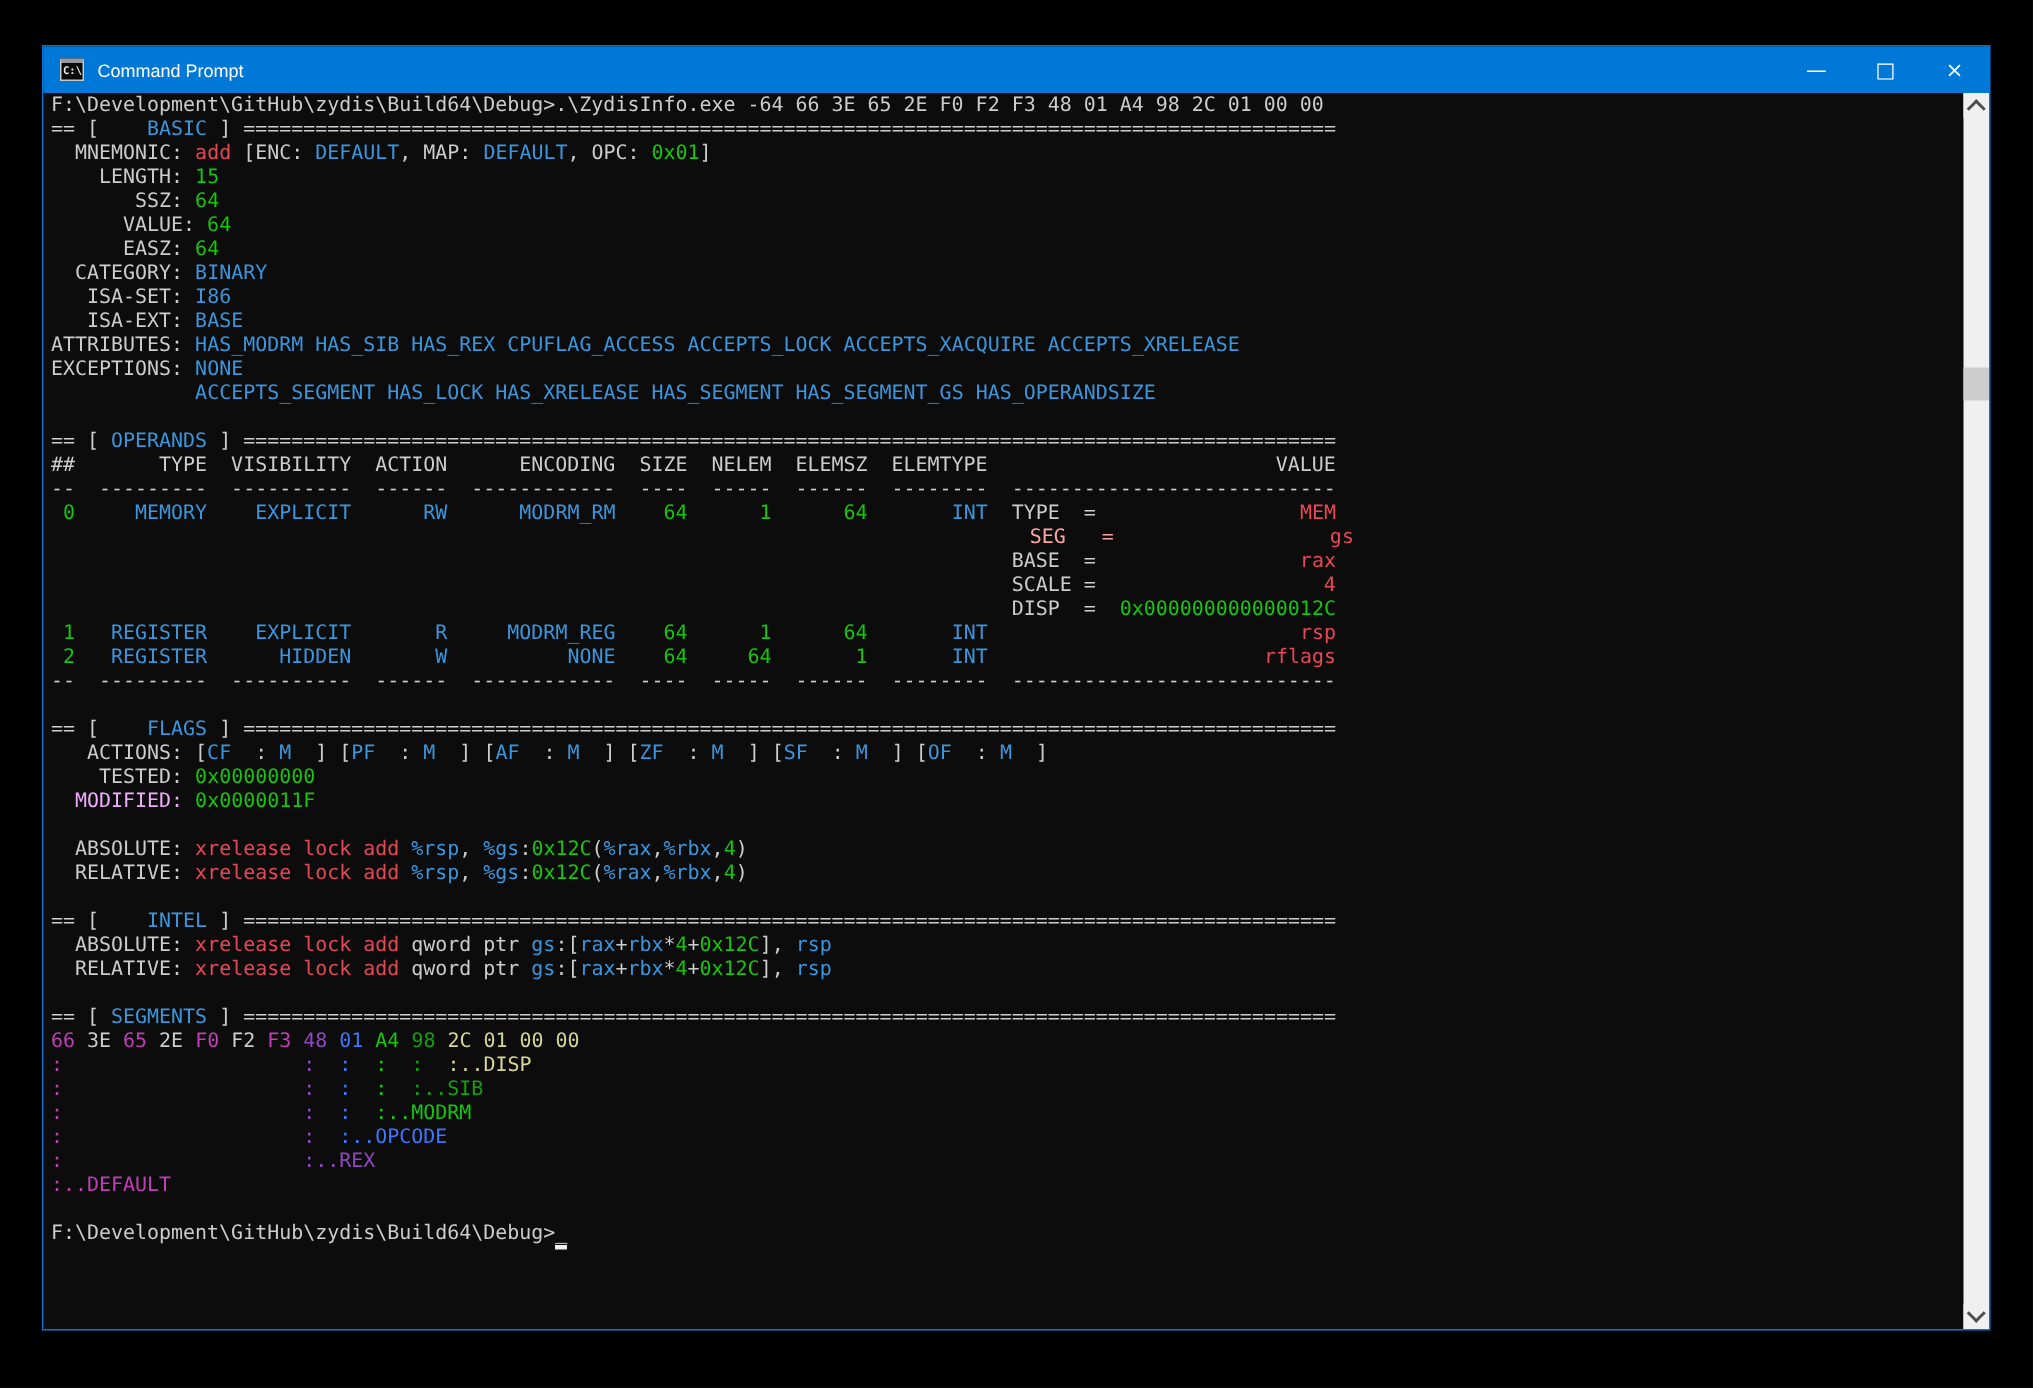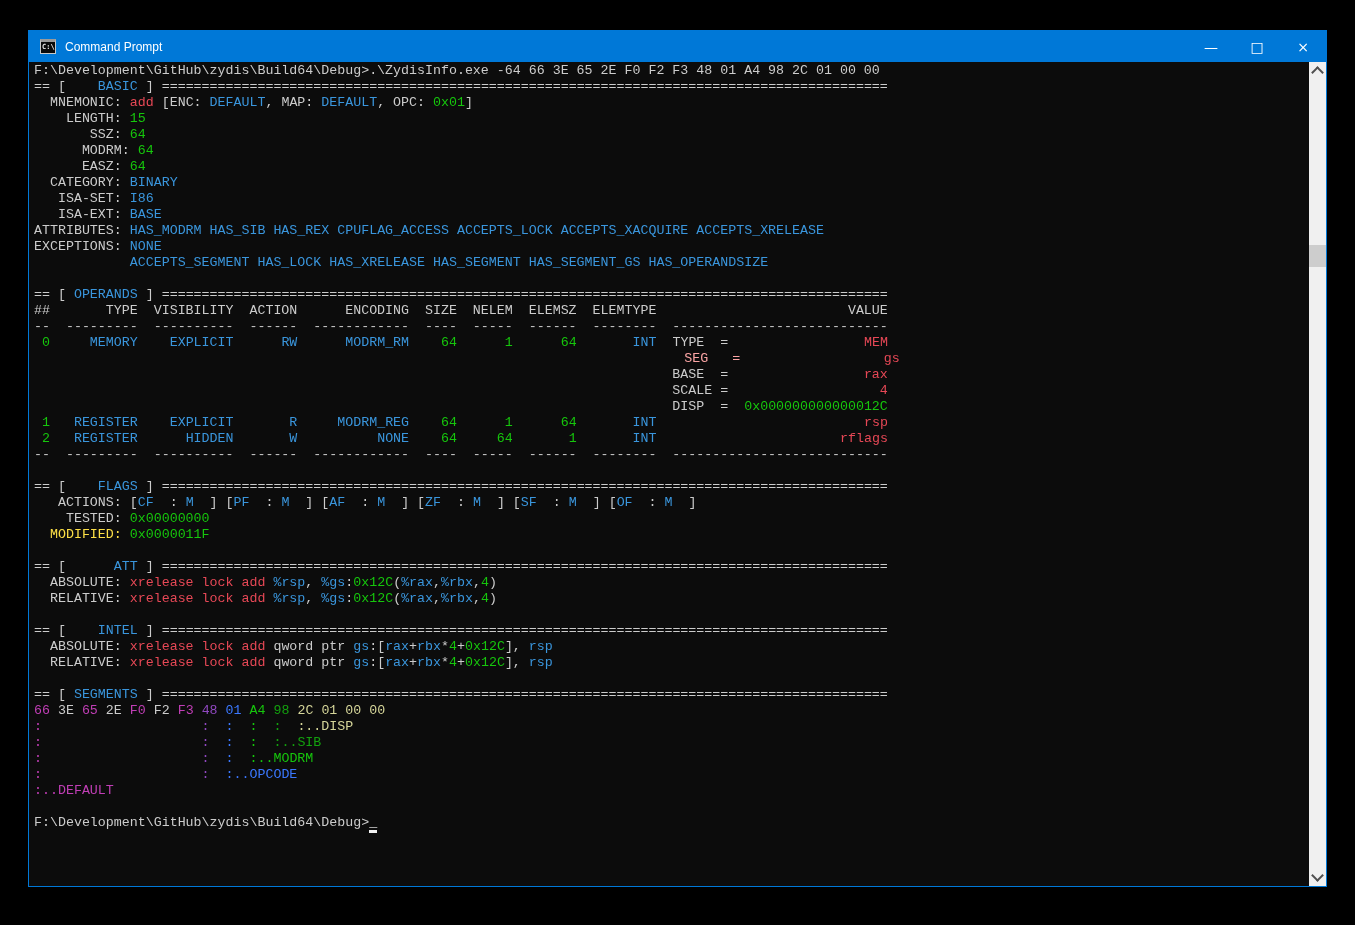--- a/index.html
+++ b/index.html
@@ -30,21 +30,21 @@
     width:46px;height:31px;background:transparent;border:none;margin:0;padding:0;
     color:#ffffff;display:flex;align-items:center;justify-content:center;
     font:14px "DejaVu Sans",sans-serif;cursor:default;
   }
   .ctrl .glyph{pointer-events:none;}
   .console{position:absolute;top:31px;left:0;right:0;bottom:0;background:#0C0C0C;}
   .terminal{
     position:absolute;top:1px;left:5px;right:17px;bottom:0;
     font:13.3px/16px "DejaVu Sans Mono",monospace;color:#CCCCCC;
   }
-  .tline{height:16px;white-space:pre;font-family:Liberation Mono, monospace;}
+  .tline{height:16px;white-space:pre;}
   .tline span{white-space:pre;}
   .cursor{color:transparent;border-bottom:3px solid #F2F2F2;}
   .scrollbar{
     position:absolute;top:0;right:0;bottom:0;width:17px;background:#F0F0F0;
   }
   .sb-btn{position:absolute;left:0;width:17px;height:17px;display:flex;align-items:center;justify-content:center;background:#F0F0F0;}
   .sb-up{top:0;}
   .sb-down{bottom:0;}
   .chev{width:7px;height:7px;border-left:2px solid #4f4f4f;border-top:2px solid #4f4f4f;}
   .chev-up{transform:rotate(45deg) ;margin-top:4px;}
@@ -74,21 +74,21 @@
         </button>
     </div>
   </div>
   <div class="console">
     <div class="terminal">
         <div class="tline"><span style="color: rgb(204, 204, 204);">F:\Development\GitHub\zydis\Build64\Debug&gt;.\ZydisInfo.exe -64 66 3E 65 2E F0 F2 F3 48 01 A4 98 2C 01 00 00</span></div>
         <div class="tline"><span style="color: rgb(204, 204, 204);">== [</span><span style="color: rgb(58, 150, 221);">    BASIC</span><span style="color: rgb(204, 204, 204);"> ] </span><span style="color: rgb(204, 204, 204);">===========================================================================================</span></div>
         <div class="tline"><span style="color: rgb(204, 204, 204);">  MNEMONIC: </span><span style="color: rgb(231, 72, 86);">add</span><span style="color: rgb(204, 204, 204);"> [ENC: </span><span style="color: rgb(58, 150, 221);">DEFAULT</span><span style="color: rgb(204, 204, 204);">, MAP: </span><span style="color: rgb(58, 150, 221);">DEFAULT</span><span style="color: rgb(204, 204, 204);">, OPC: </span><span style="color: rgb(22, 198, 12);">0x01</span><span style="color: rgb(204, 204, 204);">]</span></div>
         <div class="tline"><span style="color: rgb(204, 204, 204);">    LENGTH: </span><span style="color: rgb(22, 198, 12);">15</span></div>
         <div class="tline"><span style="color: rgb(204, 204, 204);">       SSZ: </span><span style="color: rgb(22, 198, 12);">64</span></div>
-        <div class="tline"><span style="color: rgb(204, 204, 204);">      MODRM: </span><span style="color: rgb(22, 198, 12);">64</span></div>
+        <div class="tline"><span style="color: rgb(204, 204, 204);">      VALUE: </span><span style="color: rgb(22, 198, 12);">64</span></div>
         <div class="tline"><span style="color: rgb(204, 204, 204);">      EASZ: </span><span style="color: rgb(22, 198, 12);">64</span></div>
         <div class="tline"><span style="color: rgb(204, 204, 204);">  CATEGORY: </span><span style="color: rgb(58, 150, 221);">BINARY</span></div>
         <div class="tline"><span style="color: rgb(204, 204, 204);">   ISA-SET: </span><span style="color: rgb(58, 150, 221);">I86</span></div>
         <div class="tline"><span style="color: rgb(204, 204, 204);">   ISA-EXT: </span><span style="color: rgb(58, 150, 221);">BASE</span></div>
         <div class="tline"><span style="color: rgb(204, 204, 204);">ATTRIBUTES: </span><span style="color: rgb(58, 150, 221);">HAS_MODRM HAS_SIB HAS_REX CPUFLAG_ACCESS ACCEPTS_LOCK ACCEPTS_XACQUIRE ACCEPTS_XRELEASE</span></div>
         <div class="tline"><span style="color: rgb(204, 204, 204);">EXCEPTIONS: </span><span style="color: rgb(58, 150, 221);">NONE</span></div>
         <div class="tline"><span style="color: rgb(204, 204, 204);">            </span><span style="color: rgb(58, 150, 221);">ACCEPTS_SEGMENT HAS_LOCK HAS_XRELEASE HAS_SEGMENT HAS_SEGMENT_GS HAS_OPERANDSIZE</span></div>
         <div class="tline"></div>
         <div class="tline"><span style="color: rgb(204, 204, 204);">== [</span><span style="color: rgb(58, 150, 221);"> OPERANDS</span><span style="color: rgb(204, 204, 204);"> ] </span><span style="color: rgb(204, 204, 204);">===========================================================================================</span></div>
         <div class="tline"><span style="color: rgb(204, 204, 204);">##       TYPE  VISIBILITY  ACTION      ENCODING  SIZE  NELEM  ELEMSZ  ELEMTYPE                        VALUE</span></div>
@@ -98,36 +98,36 @@
         <div class="tline"><span style="color: rgb(204, 204, 204);">                                                                                </span><span style="color: rgb(204, 204, 204);">BASE  =                 </span><span style="color: rgb(231, 72, 86);">rax</span></div>
         <div class="tline"><span style="color: rgb(204, 204, 204);">                                                                                </span><span style="color: rgb(204, 204, 204);">SCALE =                   </span><span style="color: rgb(231, 72, 86);">4</span></div>
         <div class="tline"><span style="color: rgb(204, 204, 204);">                                                                                </span><span style="color: rgb(204, 204, 204);">DISP  =  </span><span style="color: rgb(22, 198, 12);">0x000000000000012C</span></div>
         <div class="tline"><span style="color: rgb(22, 198, 12);"> 1</span><span style="color: rgb(58, 150, 221);">   REGISTER</span><span style="color: rgb(58, 150, 221);">    EXPLICIT</span><span style="color: rgb(58, 150, 221);">       R</span><span style="color: rgb(58, 150, 221);">     MODRM_REG</span><span style="color: rgb(22, 198, 12);">    64</span><span style="color: rgb(22, 198, 12);">      1</span><span style="color: rgb(22, 198, 12);">      64</span><span style="color: rgb(58, 150, 221);">       INT</span><span style="color: rgb(204, 204, 204);">                          </span><span style="color: rgb(231, 72, 86);">rsp</span></div>
         <div class="tline"><span style="color: rgb(22, 198, 12);"> 2</span><span style="color: rgb(58, 150, 221);">   REGISTER</span><span style="color: rgb(58, 150, 221);">      HIDDEN</span><span style="color: rgb(58, 150, 221);">       W</span><span style="color: rgb(58, 150, 221);">          NONE</span><span style="color: rgb(22, 198, 12);">    64</span><span style="color: rgb(22, 198, 12);">     64</span><span style="color: rgb(22, 198, 12);">       1</span><span style="color: rgb(58, 150, 221);">       INT</span><span style="color: rgb(204, 204, 204);">                       </span><span style="color: rgb(231, 72, 86);">rflags</span></div>
         <div class="tline"><span style="color: rgb(204, 204, 204);">--  ---------  ----------  ------  ------------  ----  -----  ------  --------  ---------------------------</span></div>
         <div class="tline"></div>
         <div class="tline"><span style="color: rgb(204, 204, 204);">== [</span><span style="color: rgb(58, 150, 221);">    FLAGS</span><span style="color: rgb(204, 204, 204);"> ] </span><span style="color: rgb(204, 204, 204);">===========================================================================================</span></div>
         <div class="tline"><span style="color: rgb(204, 204, 204);">   ACTIONS: [</span><span style="color: rgb(58, 150, 221);">CF</span><span style="color: rgb(204, 204, 204);">  : </span><span style="color: rgb(58, 150, 221);">M</span><span style="color: rgb(204, 204, 204);">  ] [</span><span style="color: rgb(58, 150, 221);">PF</span><span style="color: rgb(204, 204, 204);">  : </span><span style="color: rgb(58, 150, 221);">M</span><span style="color: rgb(204, 204, 204);">  ] [</span><span style="color: rgb(58, 150, 221);">AF</span><span style="color: rgb(204, 204, 204);">  : </span><span style="color: rgb(58, 150, 221);">M</span><span style="color: rgb(204, 204, 204);">  ] [</span><span style="color: rgb(58, 150, 221);">ZF</span><span style="color: rgb(204, 204, 204);">  : </span><span style="color: rgb(58, 150, 221);">M</span><span style="color: rgb(204, 204, 204);">  ] [</span><span style="color: rgb(58, 150, 221);">SF</span><span style="color: rgb(204, 204, 204);">  : </span><span style="color: rgb(58, 150, 221);">M</span><span style="color: rgb(204, 204, 204);">  ] [</span><span style="color: rgb(58, 150, 221);">OF</span><span style="color: rgb(204, 204, 204);">  : </span><span style="color: rgb(58, 150, 221);">M</span><span style="color: rgb(204, 204, 204);">  ]</span></div>
         <div class="tline"><span style="color: rgb(204, 204, 204);">    TESTED: </span><span style="color: rgb(22, 198, 12);">0x00000000</span></div>
-        <div class="tline"><span style="color: #fde047;">  MODIFIED: </span><span style="color: rgb(22, 198, 12);">0x0000011F</span></div>
+        <div class="tline"><span style="color: #f0abfc;">  MODIFIED: </span><span style="color: rgb(22, 198, 12);">0x0000011F</span></div>
         <div class="tline"></div>
-        <div class="tline"><span style="color: rgb(204, 204, 204);">== [</span><span style="color: rgb(58, 150, 221);">      ATT</span><span style="color: rgb(204, 204, 204);"> ] </span><span style="color: rgb(204, 204, 204);">===========================================================================================</span></div>
         <div class="tline"><span style="color: rgb(204, 204, 204);">  ABSOLUTE: </span><span style="color: rgb(231, 72, 86);">xrelease lock add</span><span style="color: rgb(204, 204, 204);"> </span><span style="color: rgb(58, 150, 221);">%rsp</span><span style="color: rgb(204, 204, 204);">, </span><span style="color: rgb(58, 150, 221);">%gs</span><span style="color: rgb(204, 204, 204);">:</span><span style="color: rgb(22, 198, 12);">0x12C</span><span style="color: rgb(204, 204, 204);">(</span><span style="color: rgb(58, 150, 221);">%rax</span><span style="color: rgb(204, 204, 204);">,</span><span style="color: rgb(58, 150, 221);">%rbx</span><span style="color: rgb(204, 204, 204);">,</span><span style="color: rgb(22, 198, 12);">4</span><span style="color: rgb(204, 204, 204);">)</span></div>
         <div class="tline"><span style="color: rgb(204, 204, 204);">  RELATIVE: </span><span style="color: rgb(231, 72, 86);">xrelease lock add</span><span style="color: rgb(204, 204, 204);"> </span><span style="color: rgb(58, 150, 221);">%rsp</span><span style="color: rgb(204, 204, 204);">, </span><span style="color: rgb(58, 150, 221);">%gs</span><span style="color: rgb(204, 204, 204);">:</span><span style="color: rgb(22, 198, 12);">0x12C</span><span style="color: rgb(204, 204, 204);">(</span><span style="color: rgb(58, 150, 221);">%rax</span><span style="color: rgb(204, 204, 204);">,</span><span style="color: rgb(58, 150, 221);">%rbx</span><span style="color: rgb(204, 204, 204);">,</span><span style="color: rgb(22, 198, 12);">4</span><span style="color: rgb(204, 204, 204);">)</span></div>
         <div class="tline"></div>
         <div class="tline"><span style="color: rgb(204, 204, 204);">== [</span><span style="color: rgb(58, 150, 221);">    INTEL</span><span style="color: rgb(204, 204, 204);"> ] </span><span style="color: rgb(204, 204, 204);">===========================================================================================</span></div>
         <div class="tline"><span style="color: rgb(204, 204, 204);">  ABSOLUTE: </span><span style="color: rgb(231, 72, 86);">xrelease lock add</span><span style="color: rgb(204, 204, 204);"> qword ptr </span><span style="color: rgb(58, 150, 221);">gs</span><span style="color: rgb(204, 204, 204);">:[</span><span style="color: rgb(58, 150, 221);">rax</span><span style="color: rgb(204, 204, 204);">+</span><span style="color: rgb(58, 150, 221);">rbx</span><span style="color: rgb(204, 204, 204);">*</span><span style="color: rgb(22, 198, 12);">4</span><span style="color: rgb(204, 204, 204);">+</span><span style="color: rgb(22, 198, 12);">0x12C</span><span style="color: rgb(204, 204, 204);">], </span><span style="color: rgb(58, 150, 221);">rsp</span></div>
         <div class="tline"><span style="color: rgb(204, 204, 204);">  RELATIVE: </span><span style="color: rgb(231, 72, 86);">xrelease lock add</span><span style="color: rgb(204, 204, 204);"> qword ptr </span><span style="color: rgb(58, 150, 221);">gs</span><span style="color: rgb(204, 204, 204);">:[</span><span style="color: rgb(58, 150, 221);">rax</span><span style="color: rgb(204, 204, 204);">+</span><span style="color: rgb(58, 150, 221);">rbx</span><span style="color: rgb(204, 204, 204);">*</span><span style="color: rgb(22, 198, 12);">4</span><span style="color: rgb(204, 204, 204);">+</span><span style="color: rgb(22, 198, 12);">0x12C</span><span style="color: rgb(204, 204, 204);">], </span><span style="color: rgb(58, 150, 221);">rsp</span></div>
         <div class="tline"></div>
         <div class="tline"><span style="color: rgb(204, 204, 204);">== [</span><span style="color: rgb(58, 150, 221);"> SEGMENTS</span><span style="color: rgb(204, 204, 204);"> ] </span><span style="color: rgb(204, 204, 204);">===========================================================================================</span></div>
         <div class="tline"><span style="color: rgb(193, 62, 182);">66</span><span style="color: rgb(204, 204, 204);"> 3E </span><span style="color: rgb(193, 62, 182);">65</span><span style="color: rgb(204, 204, 204);"> 2E </span><span style="color: rgb(193, 62, 182);">F0</span><span style="color: rgb(204, 204, 204);"> F2 </span><span style="color: rgb(193, 62, 182);">F3</span><span style="color: rgb(204, 204, 204);"> </span><span style="color: rgb(144, 72, 192);">48</span><span style="color: rgb(204, 204, 204);"> </span><span style="color: rgb(59, 120, 255);">01</span><span style="color: rgb(204, 204, 204);"> </span><span style="color: rgb(22, 198, 12);">A4</span><span style="color: rgb(204, 204, 204);"> </span><span style="color: rgb(19, 161, 14);">98</span><span style="color: rgb(204, 204, 204);"> </span><span style="color: rgb(214, 214, 154);">2C 01 00 00</span></div>
         <div class="tline"><span style="color: rgb(193, 62, 182);">:</span><span style="color: rgb(204, 204, 204);">                    </span><span style="color: rgb(144, 72, 192);">:</span><span style="color: rgb(204, 204, 204);">  </span><span style="color: rgb(59, 120, 255);">:</span><span style="color: rgb(204, 204, 204);">  </span><span style="color: rgb(22, 198, 12);">:</span><span style="color: rgb(204, 204, 204);">  </span><span style="color: rgb(19, 161, 14);">:</span><span style="color: rgb(204, 204, 204);">  </span><span style="color: rgb(214, 214, 154);">:..DISP</span></div>
         <div class="tline"><span style="color: rgb(193, 62, 182);">:</span><span style="color: rgb(204, 204, 204);">                    </span><span style="color: rgb(144, 72, 192);">:</span><span style="color: rgb(204, 204, 204);">  </span><span style="color: rgb(59, 120, 255);">:</span><span style="color: rgb(204, 204, 204);">  </span><span style="color: rgb(22, 198, 12);">:</span><span style="color: rgb(204, 204, 204);">  </span><span style="color: rgb(19, 161, 14);">:..SIB</span></div>
         <div class="tline"><span style="color: rgb(193, 62, 182);">:</span><span style="color: rgb(204, 204, 204);">                    </span><span style="color: rgb(144, 72, 192);">:</span><span style="color: rgb(204, 204, 204);">  </span><span style="color: rgb(59, 120, 255);">:</span><span style="color: rgb(204, 204, 204);">  </span><span style="color: rgb(22, 198, 12);">:..MODRM</span></div>
         <div class="tline"><span style="color: rgb(193, 62, 182);">:</span><span style="color: rgb(204, 204, 204);">                    </span><span style="color: rgb(144, 72, 192);">:</span><span style="color: rgb(204, 204, 204);">  </span><span style="color: rgb(59, 120, 255);">:..OPCODE</span></div>
+        <div class="tline"><span style="color: rgb(193, 62, 182);">:</span><span style="color: rgb(204, 204, 204);">                    </span><span style="color: rgb(144, 72, 192);">:..REX</span></div>
         <div class="tline"><span style="color: rgb(193, 62, 182);">:..DEFAULT</span></div>
         <div class="tline"></div>
         <div class="tline"><span style="color: rgb(204, 204, 204);">F:\Development\GitHub\zydis\Build64\Debug&gt;</span><span class="cursor" style="color: rgb(242, 242, 242);">_</span></div>
       </div>
     <div class="scrollbar">
       <div class="sb-btn sb-up">
           <span class="chev chev-up"></span>
         </div>
       <div class="sb-thumb"></div>
       <div class="sb-btn sb-down">

